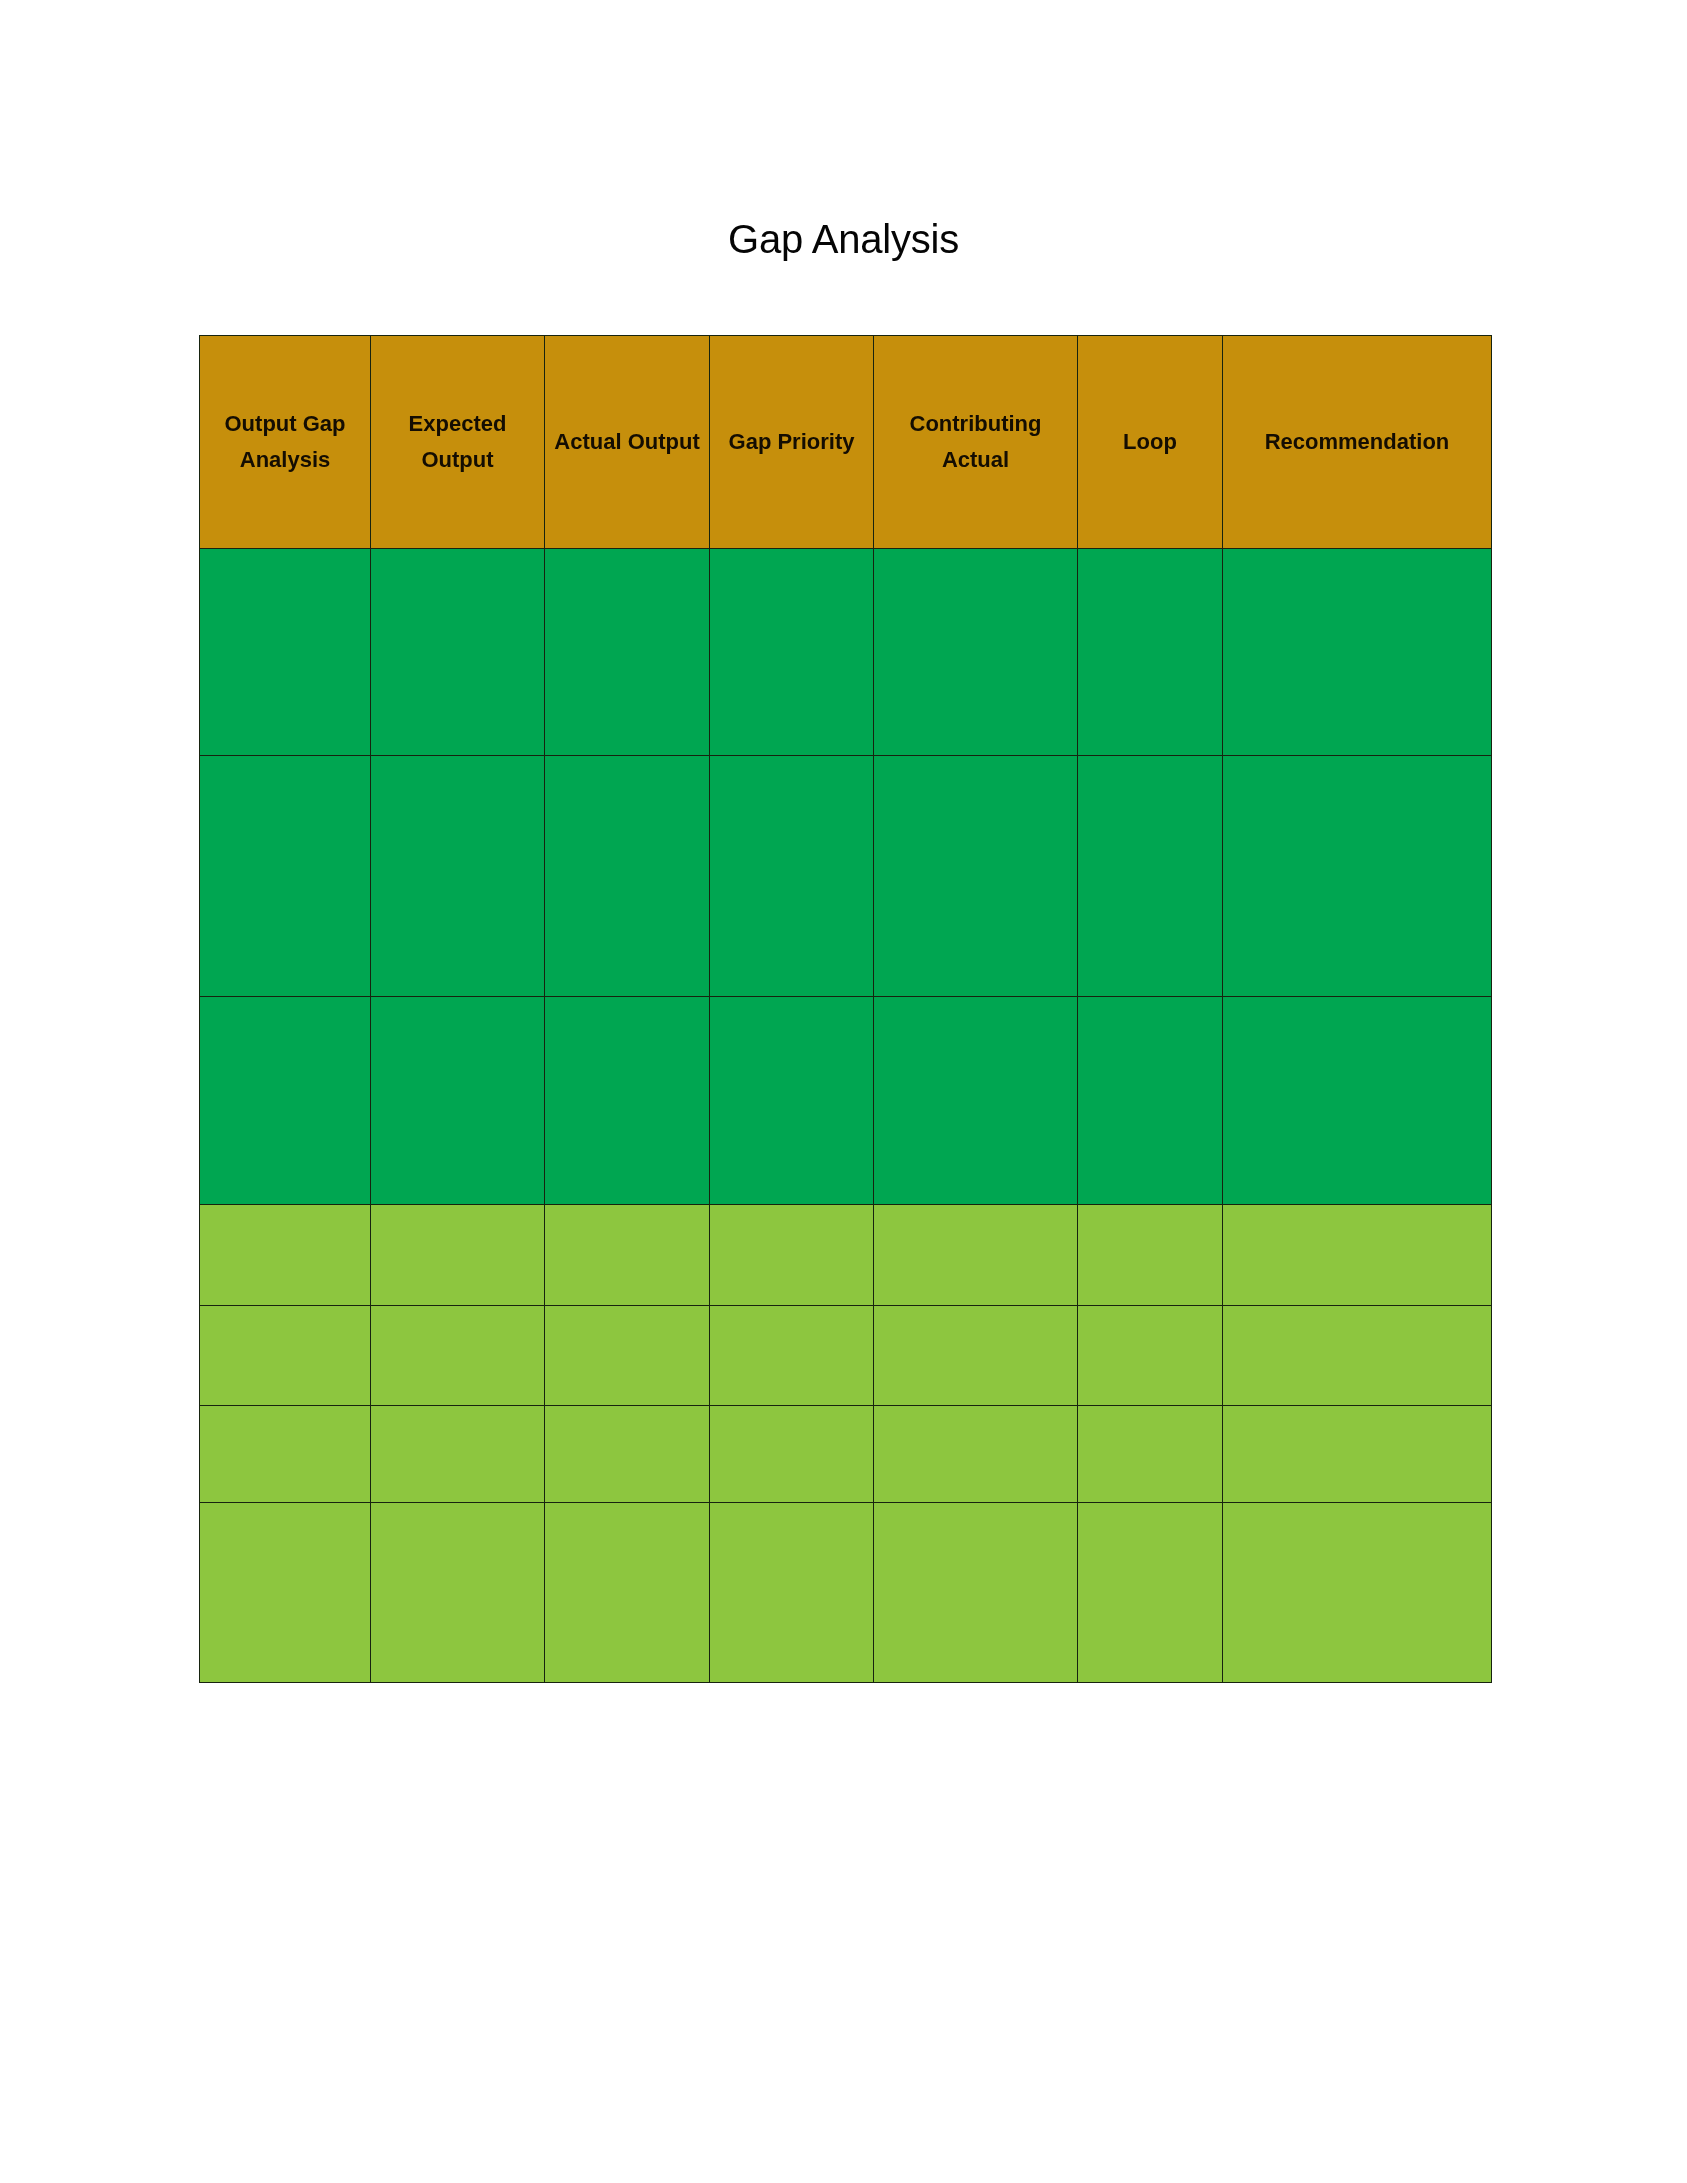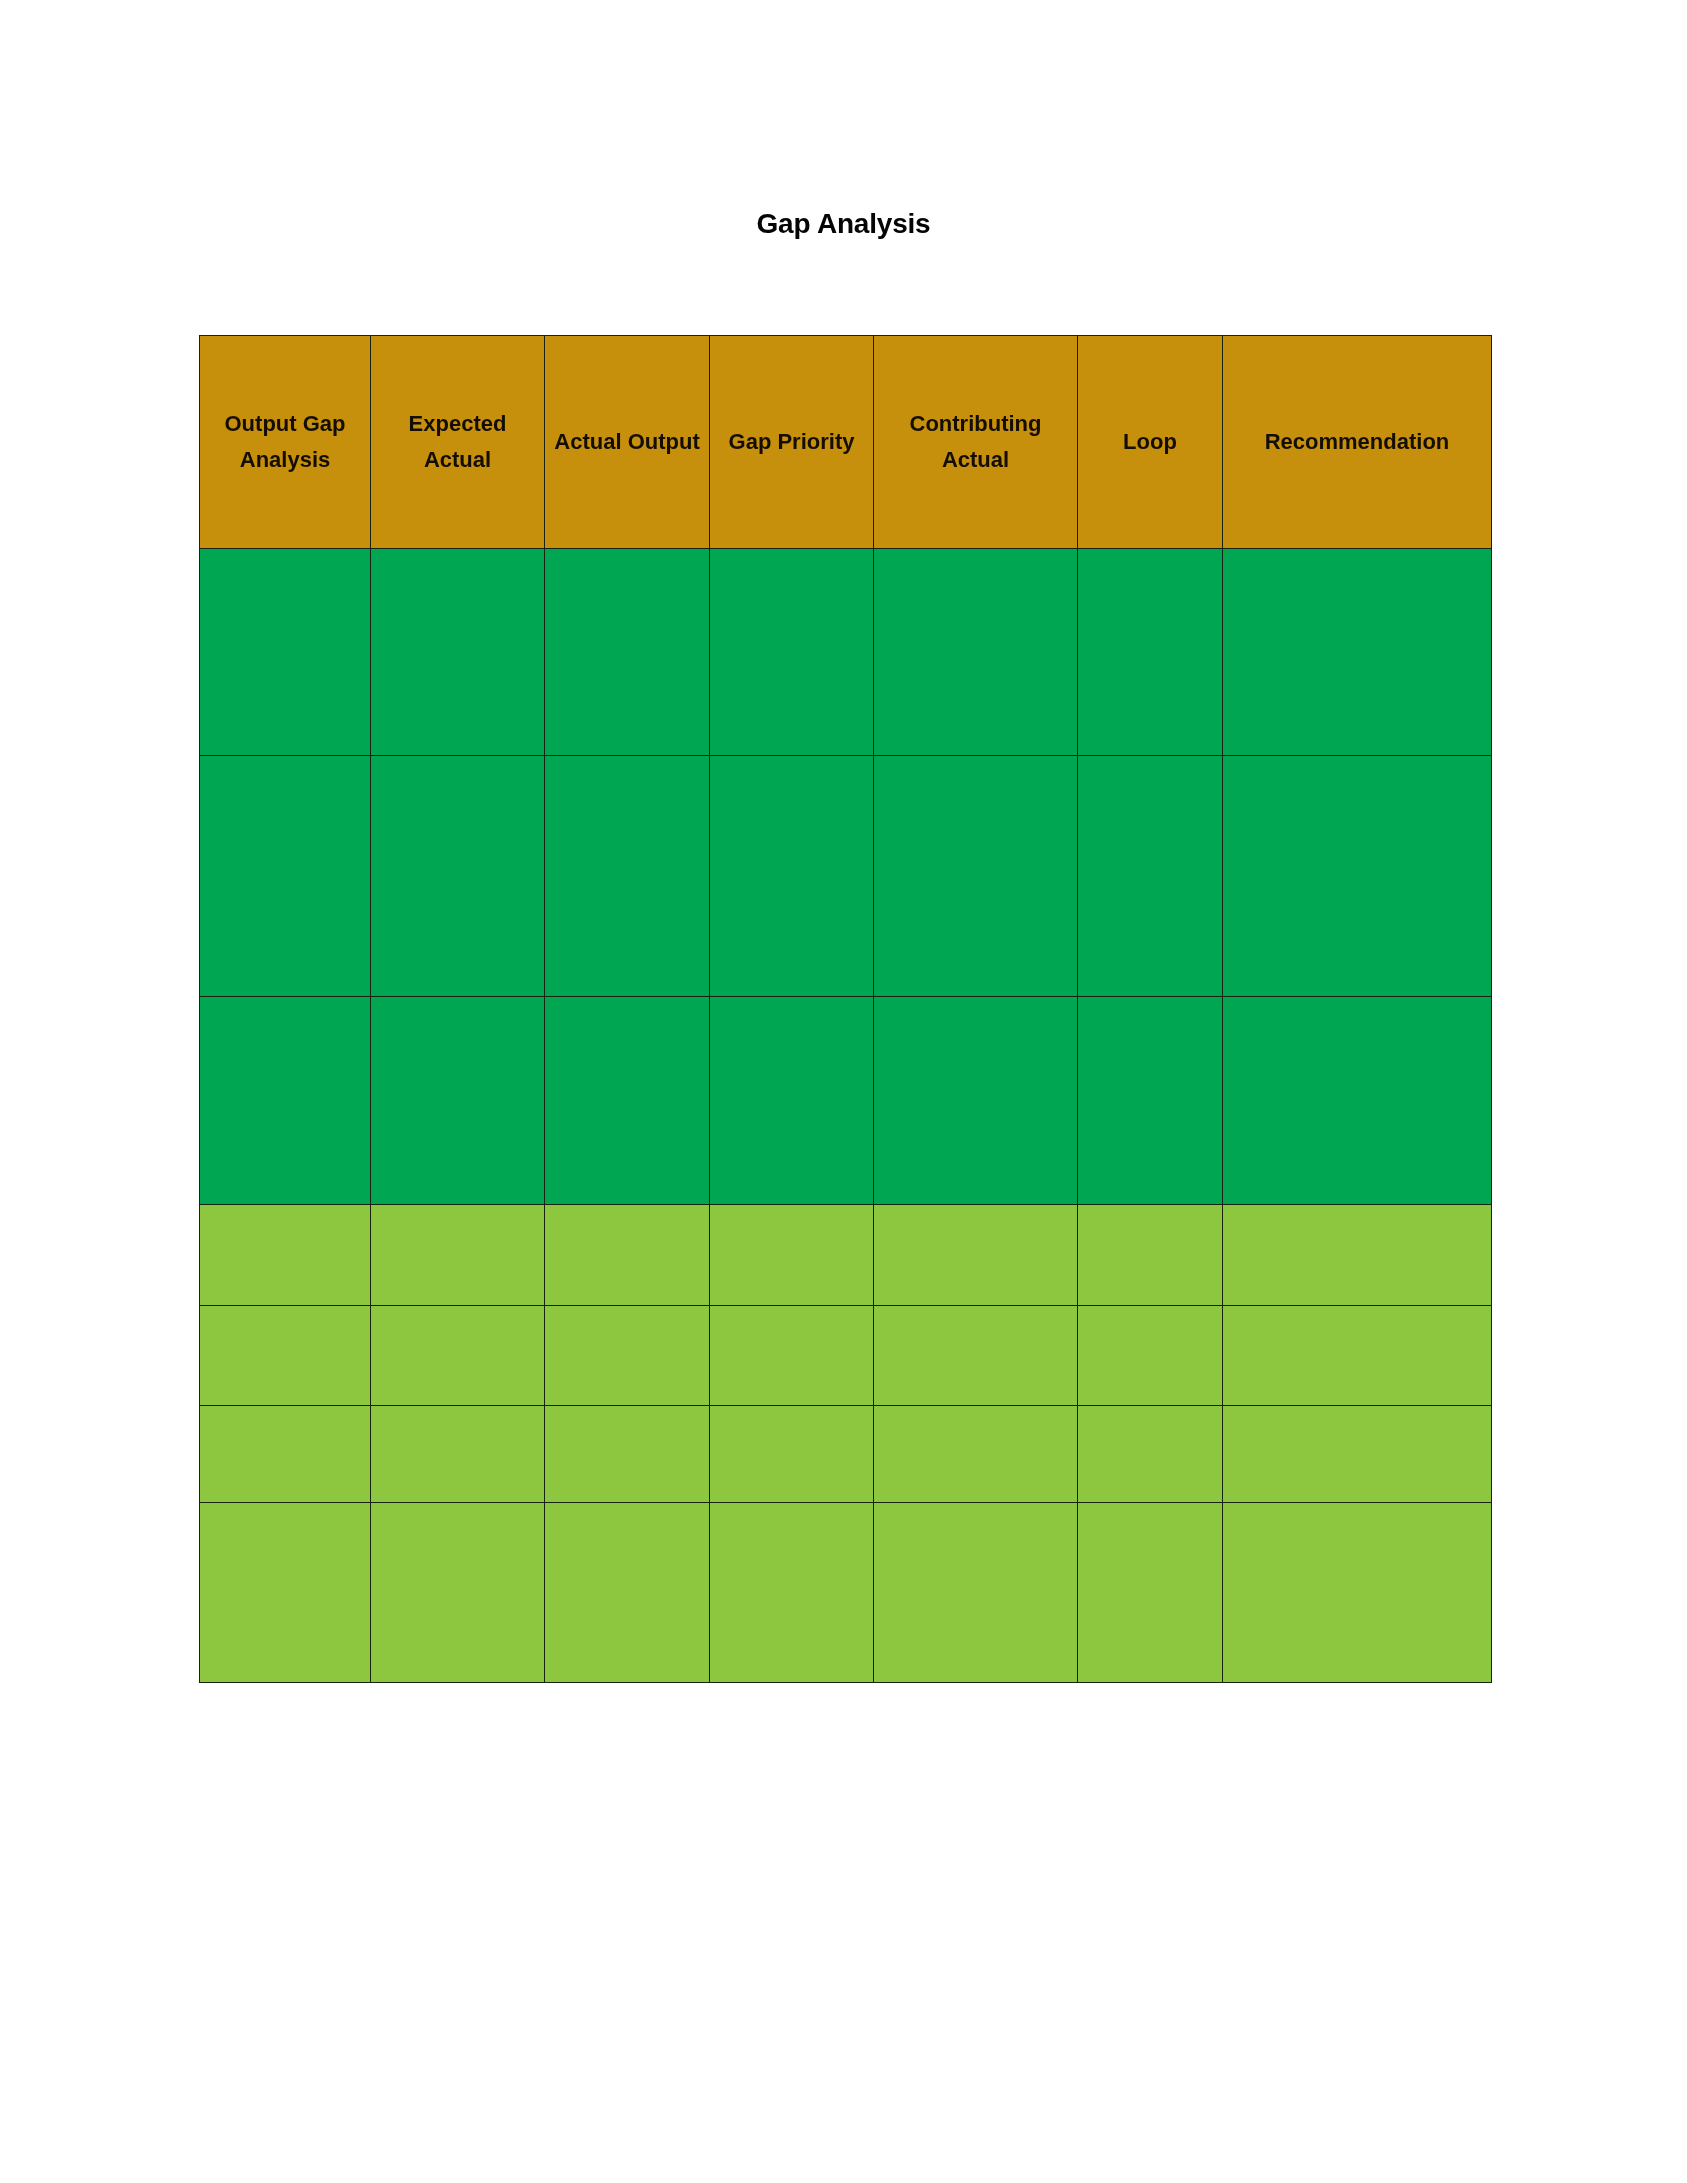--- a/index.html
+++ b/index.html
@@ -24,22 +24,22 @@
   
   .title-wrap {
     position: absolute;
     left: 0;
     top: 190px;
     width: 1687px;
     text-align: center;
   }
   .doc-title {
     display: inline-block;
-    font-size: 28px;
-    font-weight: bold;
+    font-size: 40px;
+    font-weight: normal;
     color: #050505;
     letter-spacing: -0.2px;
     line-height: 1.1;
   }
 
   
   .table-wrap {
     position: absolute;
     left: 199px;
     top: 335px;
@@ -121,21 +121,21 @@
         <col class="c4">
           <col class="c5">
           <col class="c6">
       </colgroup>
       <thead>
         <tr class="header-row">
           <th>
             <span class="hdr-text">Output Gap Analysis</span>
           </th>
           <th>
-            <span class="hdr-text">Expected Actual</span>
+            <span class="hdr-text">Expected Output</span>
           </th>
           <th>
             <span class="hdr-text">Actual Output</span>
           </th>
           <th>
             <span class="hdr-text">Gap Priority</span>
           </th>
           <th>
             <span class="hdr-text">Contributing Actual</span>
           </th>

